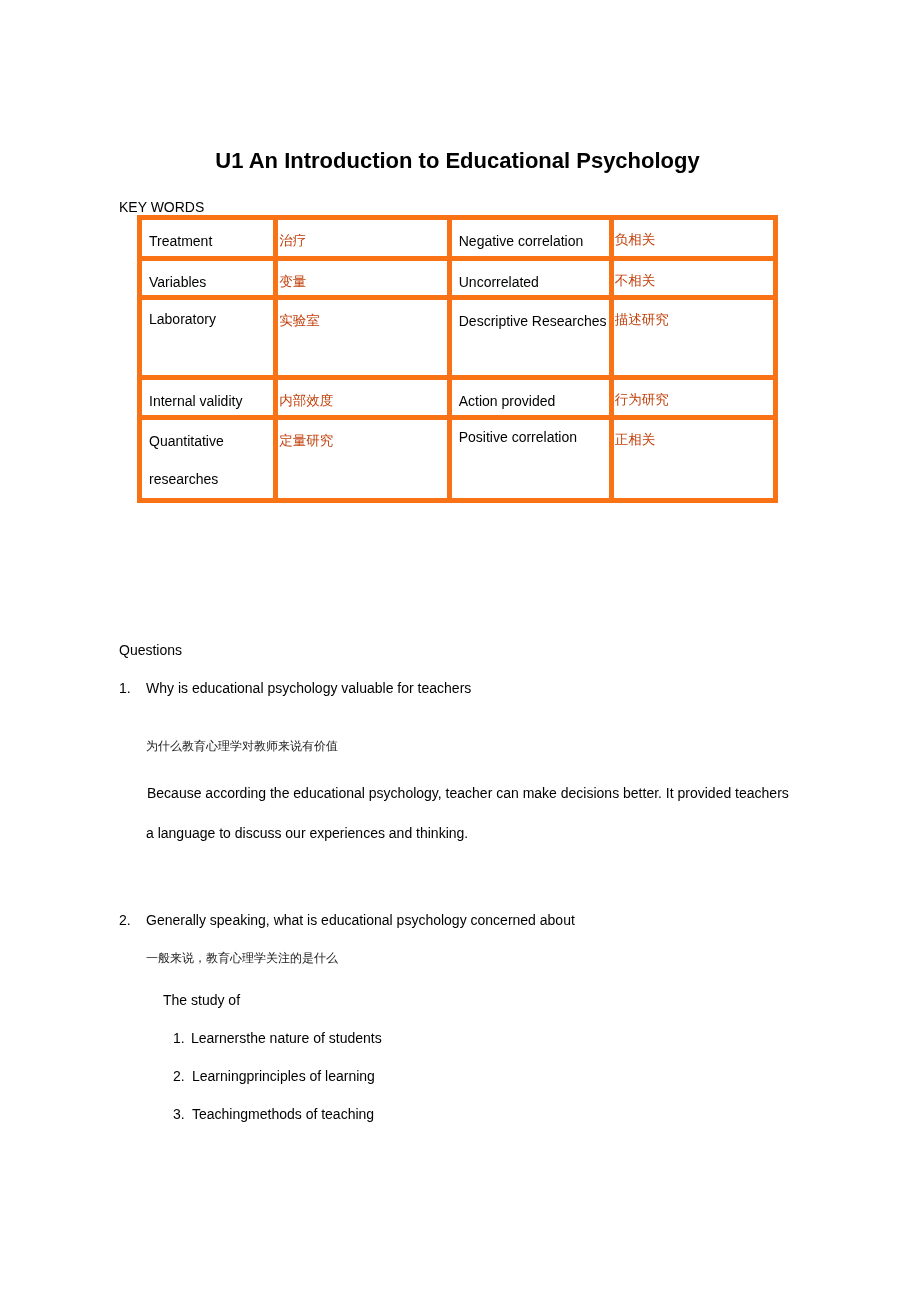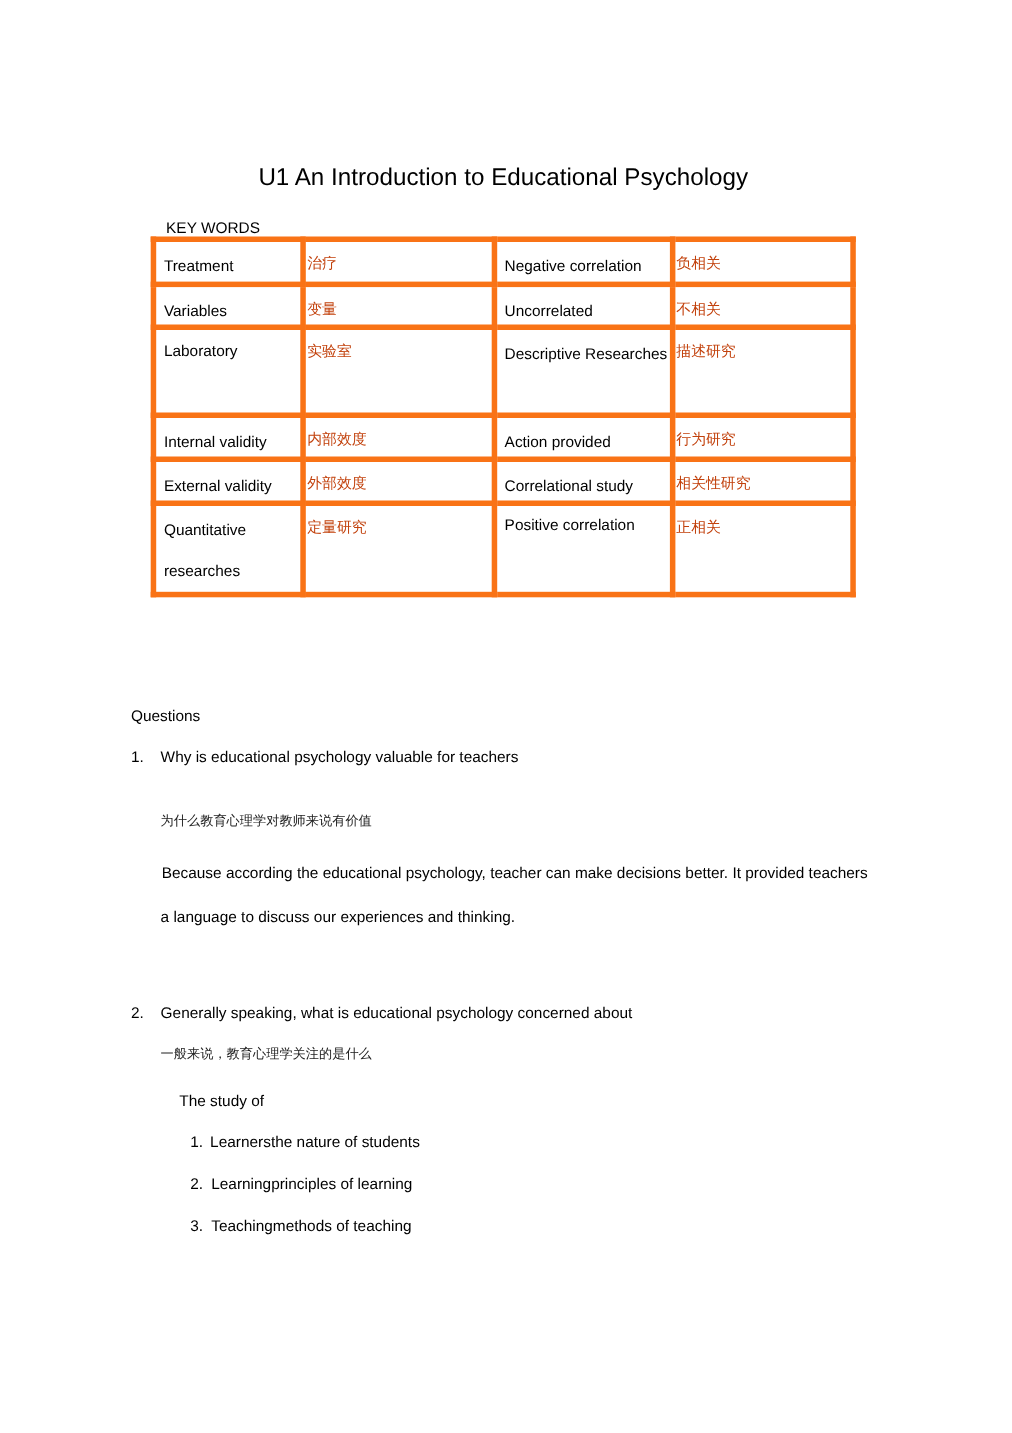--- a/index.html
+++ b/index.html
@@ -1,20 +1,20 @@
 <!DOCTYPE html>
 <html><head>
 <meta charset="utf-8">
 <style>
   html, body { margin:0; padding:0; background:#ffffff; }
   body { width:920px; height:1303px; position:relative; overflow:hidden;
          font-family:"Liberation Sans", sans-serif; color:#000; }
   .title { position:absolute; left:0; width:915px; top:148px; text-align:center;
-           font-size:22px; font-weight:normal; }
-  .kw { position:absolute; left:119px; top:199px; font-size:14px;margin-left:32px; }
+           font-size:22px; font-weight:bold; }
+  .kw { position:absolute; left:119px; top:199px; font-size:14px; }
   table.kwt { position:absolute; left:137px; top:215px; border-collapse:collapse;
               width:641px; table-layout:fixed; }
   table.kwt td { border:5px solid #f97316; vertical-align:top; font-size:14px;
                  padding:0 0 0 7px; line-height:20px; }
   table.kwt td.zh { font-family:"DejaVu Serif", serif; font-size:13.5px; color:#c2410c; padding-left:1px; padding-top:10px; }
   table.kwt td.zh2 { padding-left:1px;font-family:Liberation Serif, serif; }
   table.kwt td.en { padding-top:11px; }
   .c1 { width:132px; } .c2 { width:168px; } .c3 { width:157px; } .c4 { width:159px; }
   .r1 { height:41px; } .r2 { height:39px; } .r3 { height:80px; } .r4 { height:40px; }
   .r5 { height:40px; } .r6 { height:40px; } .r7 { height:80px; }
@@ -53,26 +53,20 @@
     <td class="zh">实验室</td>
     <td class="en two-line" style="padding-top:2px!important">Descriptive Researches</td>
     <td class="zh zh2">描述研究</td>
   </tr>
   <tr class="r4">
     <td class="en">Internal validity</td>
     <td class="zh">内部效度</td>
     <td class="en">Action provided</td>
     <td class="zh zh2">行为研究</td>
   </tr>
-  <tr class="r5">
-    <td class="en">External validity</td>
-    <td class="zh">外部效度</td>
-    <td class="en">Correlational study</td>
-    <td class="zh zh2">相关性研究</td>
-  </tr>
   <tr class="r7">
     <td class="en two-line" style="padding-top:2px!important">Quantitative researches</td>
     <td class="zh">定量研究</td>
     <td class="en" style="padding-top:7px">Positive correlation</td>
     <td class="zh zh2">正相关</td>
   </tr>
 </tbody>
   </table>
 
 <div class="abs" style="left:119px;top:642px">Questions</div>

